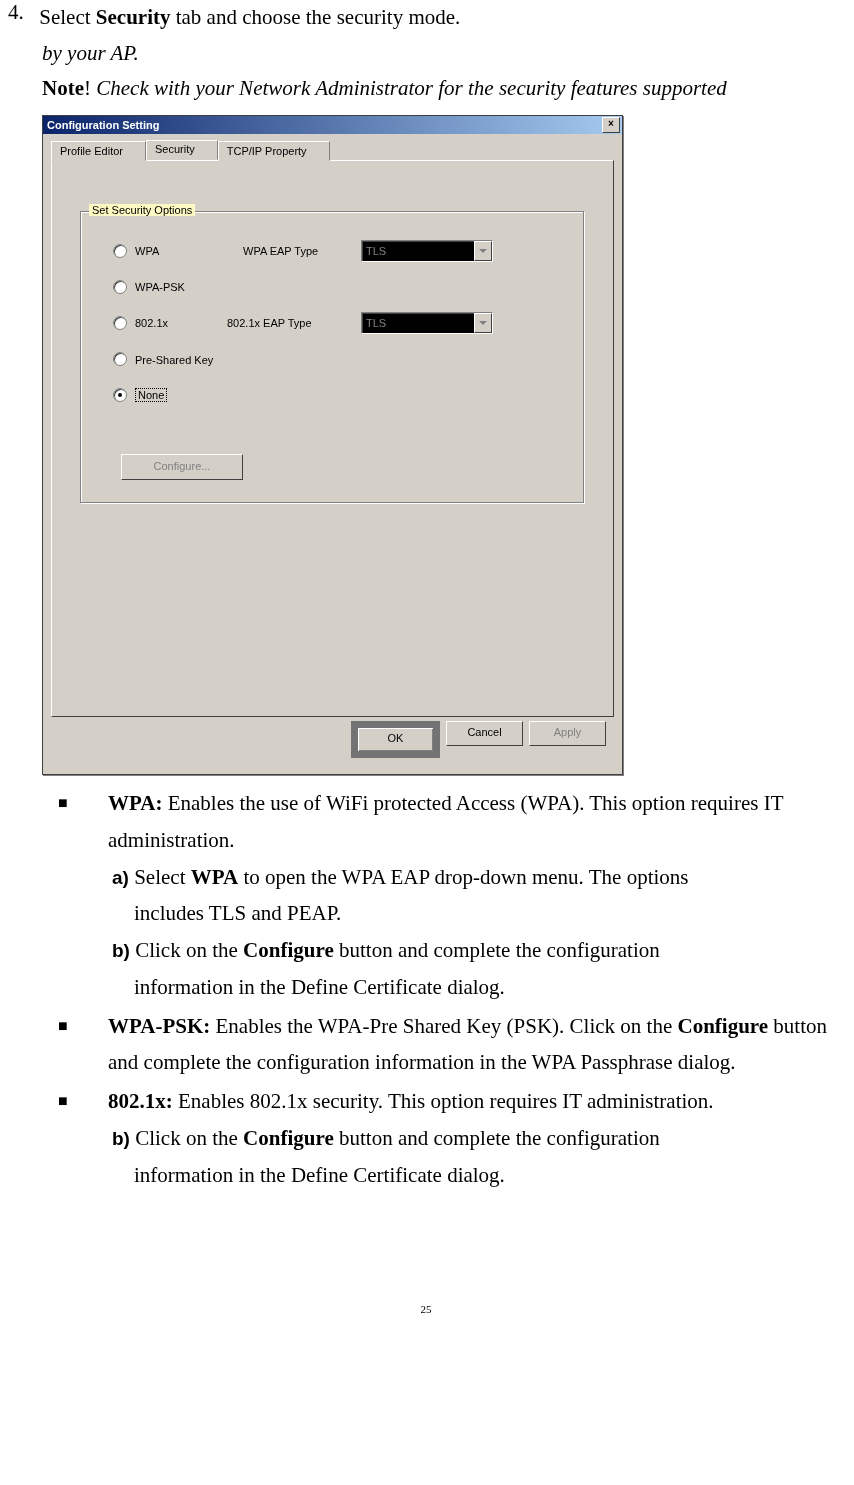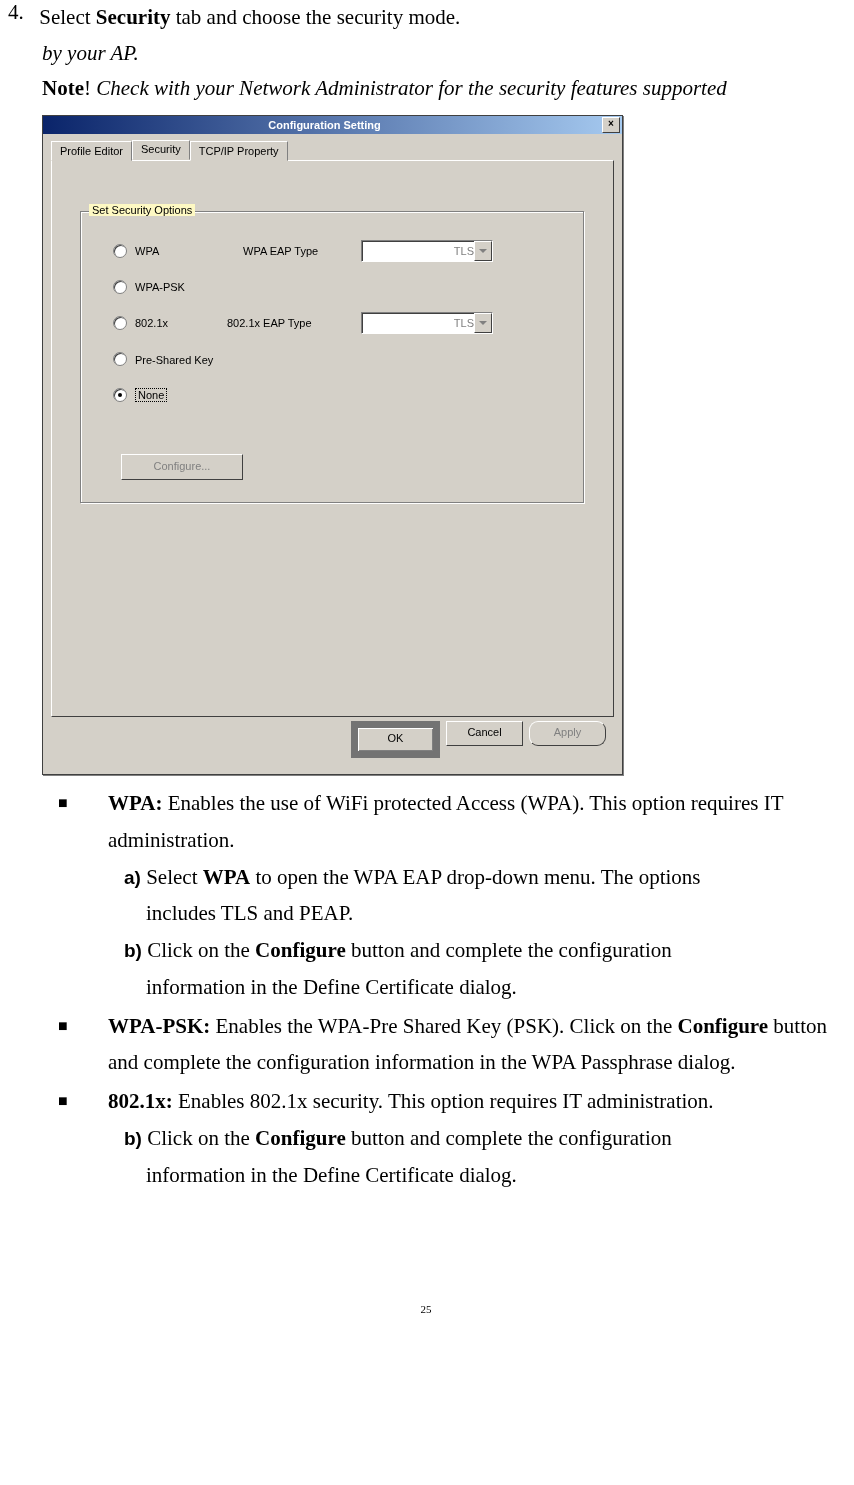--- a/index.html
+++ b/index.html
@@ -46,21 +46,21 @@
   .titlebar {
     background: linear-gradient(to right, #0a246a, #a6caf0);
     color: white;
     height: 18px;
     display: flex;
     align-items: center;
     padding: 0 2px 0 4px;
     font-weight: bold;
     font-size: 11px;
   }
-  .titlebar-text { flex: 1; text-align: center; }
+  .titlebar-text { flex: 1; }
   .close-btn {
     width: 16px;
     height: 14px;
     background: #d4d0c8;
     border: 1px solid;
     border-color: #fff #404040 #404040 #fff;
     color: black;
     text-align: center;
     line-height: 12px;
     font-family: Arial;
@@ -71,21 +71,21 @@
     padding: 6px 8px 8px 8px;
   }
   .tab-row {
     display: flex;
     position: relative;
     z-index: 2;
   }
   .tab {
     border: 1px solid;
     border-color: #fff #808080 #d4d0c8 #fff;
-    padding: 3px 8px 3px 8px;
+    padding: 3px 22px 3px 8px;
     background: #d4d0c8;
     margin-right: 0px;
     position: relative;
     top: 1px;
   }
   .tab.active {
     border-bottom-color: #d4d0c8;
     background: #d4d0c8;
     padding-top: 2px;
     padding-bottom: 4px;
@@ -138,28 +138,27 @@
     background: black;
     border-radius: 50%;
   }
   .eap-label {
     position: absolute;
   }
   .combo {
     position: absolute;
     width: 130px;
     height: 20px;
-    background: #ffffff;
+    background: #000000;
     border: 1px solid;
     border-color: #808080 #fff #fff #808080;
     box-shadow: inset 1px 1px 0 #404040;
     display: flex;
     align-items: center;
     color: #808080;
-    text-align: right;
   }
   .combo-text {
     flex: 1;
     padding-left: 4px;
   }
   .combo-btn {
     width: 16px;
     height: 18px;
     background: #d4d0c8;
     border: 1px solid;
@@ -203,42 +202,42 @@
     border: 1px solid;
     border-color: #fff #404040 #404040 #fff;
     background: #d4d0c8;
     text-align: center;
     line-height: 21px;
   }
   .dlg-btn.default {
     border: 7px solid #737373;
     box-shadow: inset 1px 1px 0 #fff, inset -1px -1px 0 #808080;
   }
-  .dlg-btn.disabled { color: #808080; border-radius: 9px; }
+  .dlg-btn.disabled { color: #808080; }
 
   .bullet-list {
     margin: 6px 0 0 50px;
   }
   .bullet-item {
     display: flex;
     margin-bottom: 2px;
     line-height: 1.75;
   }
   .bullet-mark {
     width: 50px;
     flex-shrink: 0;
     font-size: 16px;
     padding-top: 4px;
   }
   .bullet-body {
     flex: 1;
     padding-right: 10px;
   }
   .sub-item {
-    margin-left: 16px;
+    margin-left: 4px;
     line-height: 1.75;
   }
   .sub-label {
     font-family: Arial, sans-serif;
     font-weight: bold;
     font-size: 19px;
   }
   .sub-indent {
     margin-left: 22px;
   }

